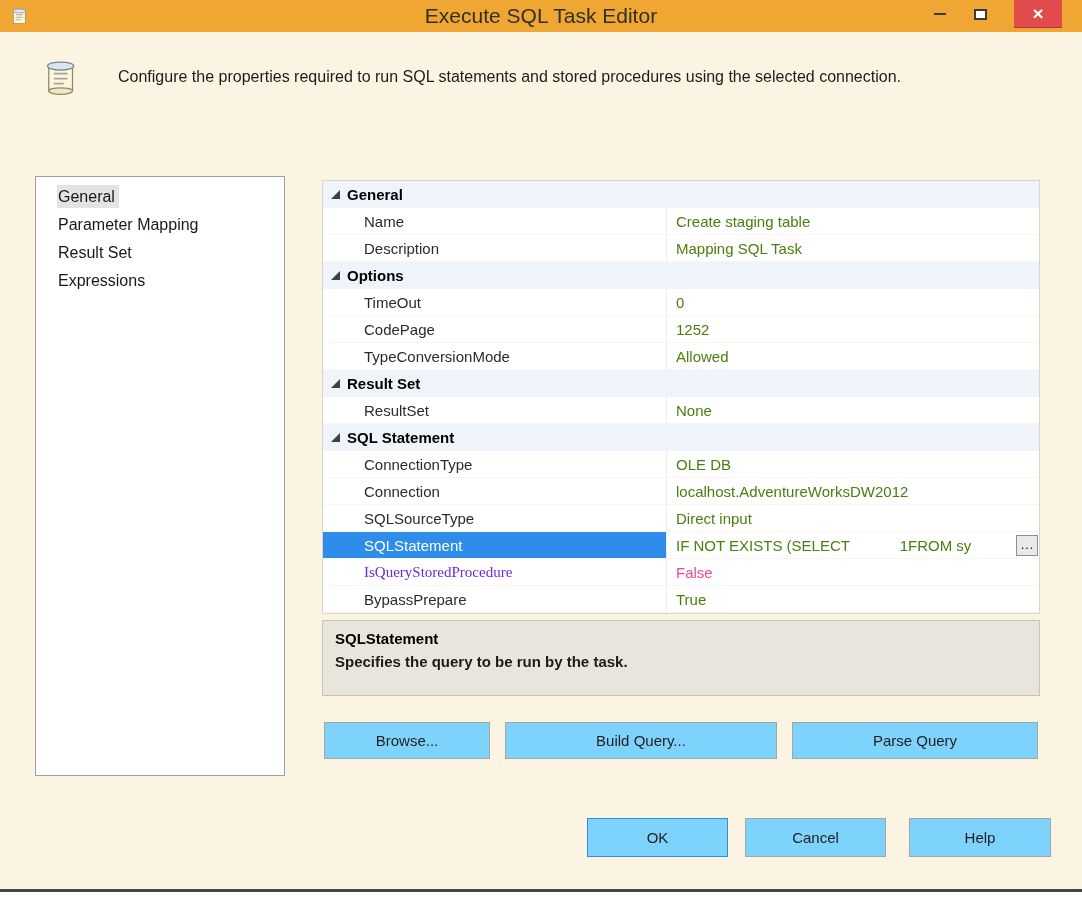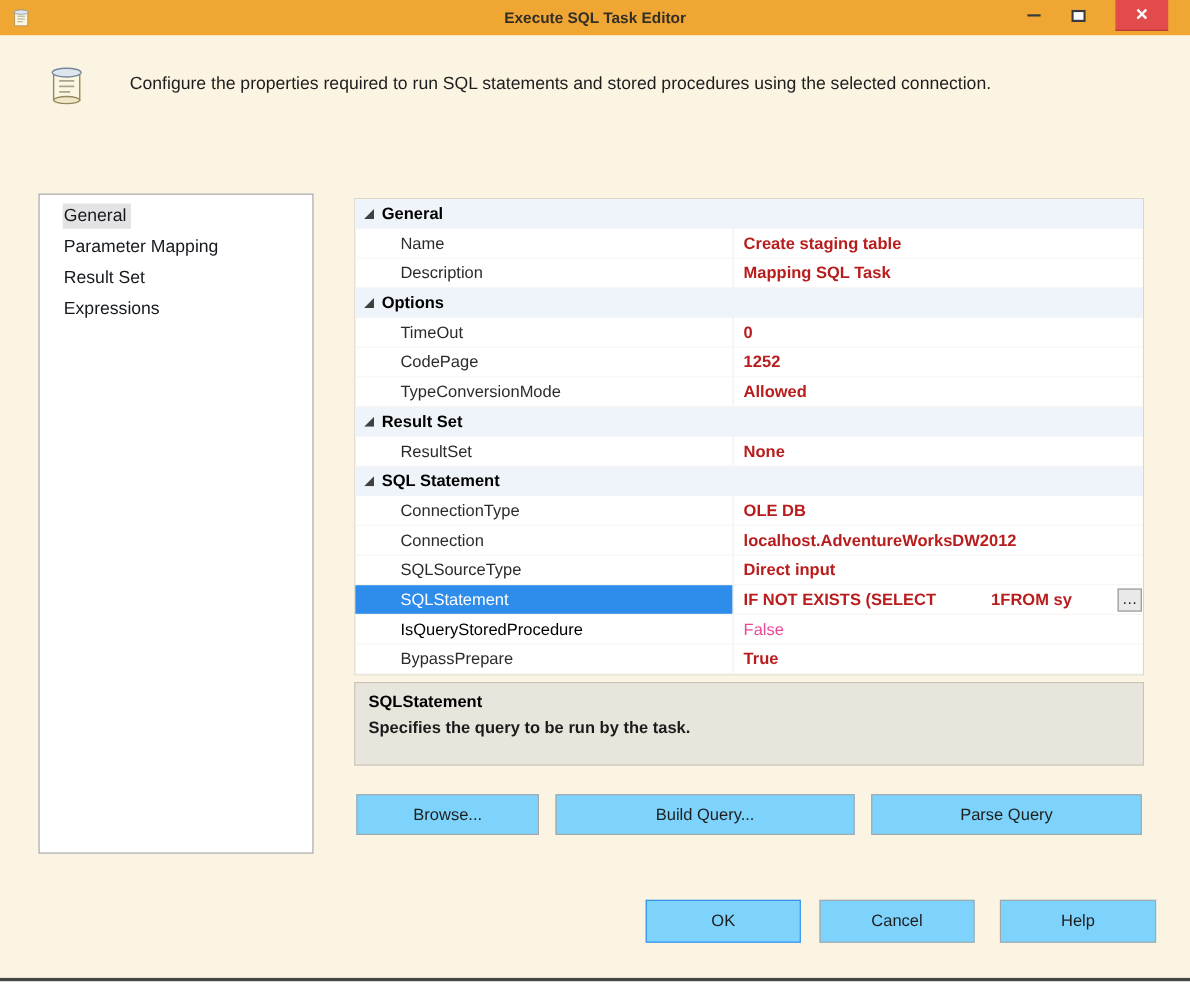--- a/index.html
+++ b/index.html
@@ -7,21 +7,21 @@
   body { font-family: "Liberation Sans", sans-serif; }
 
   .stage { position: relative; width: 1082px; height: 898px; background: #ffffff; overflow: hidden; }
   .window { position: absolute; left: 0; top: 0; width: 1082px; height: 892px;
             background: #FBF4E3; border-bottom: 3px solid #454545; overflow: hidden; }
 
   
   .titlebar { position: absolute; left: 0; top: 0; width: 100%; height: 32px; background: #F0A632; }
   .title-icon { position: absolute; left: 9px; top: 6px; width: 20px; height: 20px; }
   .win-title { position: absolute; left: 0; top: 0; width: 100%; height: 32px; line-height: 32px;
-               text-align: center; font-size: 14px; color: #322F27; font-weight: bold; }
+               text-align: center; font-size: 21px; color: #322F27; }
   .caption { position: absolute; right: 20px; top: 0; display: flex; align-items: flex-start; }
   .cap-btn { height: 28px; display: flex; align-items: center; justify-content: center; cursor: default; }
   .cap-min { width: 40px; }
   .cap-max { width: 40px; margin-right: 14px; }
   .min-glyph { width: 12px; height: 2px; background: #3A3A3A; display: block; }
   .max-glyph { width: 13px; height: 11px; border: 2px solid #3A3A3A; background: #FDFDFD; display: block; }
   .cap-close { width: 48px; background: #E14B4B; border-bottom: 1px solid #B23636; }
   .cap-close span { color: #ffffff; font-size: 19px; font-weight: bold; line-height: 28px; }
 
   
@@ -37,25 +37,25 @@
 
   
   .grid { position: absolute; left: 322px; top: 180px; width: 718px; background: #ffffff;
           border: 1px solid #DCD6C8; }
   .g-row { position: relative; display: flex; align-items: stretch; height: 27px; font-size: 15px; }
   .g-row.cat { background: #EFF4FA; align-items: center; }
   .expander { width: 24px; display: flex; align-items: center; justify-content: center; }
   .cat-label { font-weight: bold; color: #000000; }
   .p-name { width: 343px; padding-left: 41px; display: flex; align-items: center; color: #2B2B2B; }
   .p-value { flex: 1; padding-left: 9px; display: flex; align-items: center;
-             font-weight: bold; color: #b91c1c; border-left: 1px solid #EDEDED;
+             font-weight: normal; color: #4d7c0f; border-left: 1px solid #EDEDED;
              white-space: pre; overflow: hidden; }
   .g-row.prop { border-bottom: 1px solid #F7F5EF; }
   .g-row.selected .p-name { background: #2E8CEA; color: #ffffff; }
-  .g-row.disabled .p-name { color: #000000; }
+  .g-row.disabled .p-name { color: #6d28d9; font-family: Liberation Serif, serif; }
   .g-row.disabled .p-value { color: #ec4899; font-weight: normal; text-align: right; }
   .editor-btn { position: absolute; right: 1px; top: 3px; width: 22px; height: 21px;
                 background: #E9E9E9; border: 1px solid #8F8F8F; font-size: 14px; line-height: 17px;
                 text-align: center; color: #222; cursor: default; }
 
   
   .help-panel { position: absolute; left: 322px; top: 620px; width: 718px; height: 76px;
                 background: #E8E5DC; border: 1px solid #C9C4B6; padding: 9px 12px; }
   .help-title { font-size: 15px; font-weight: bold; color: #000000; margin-bottom: 6px; }
   .help-text { font-size: 15px; color: #1B1B1B; font-weight: bold; }

